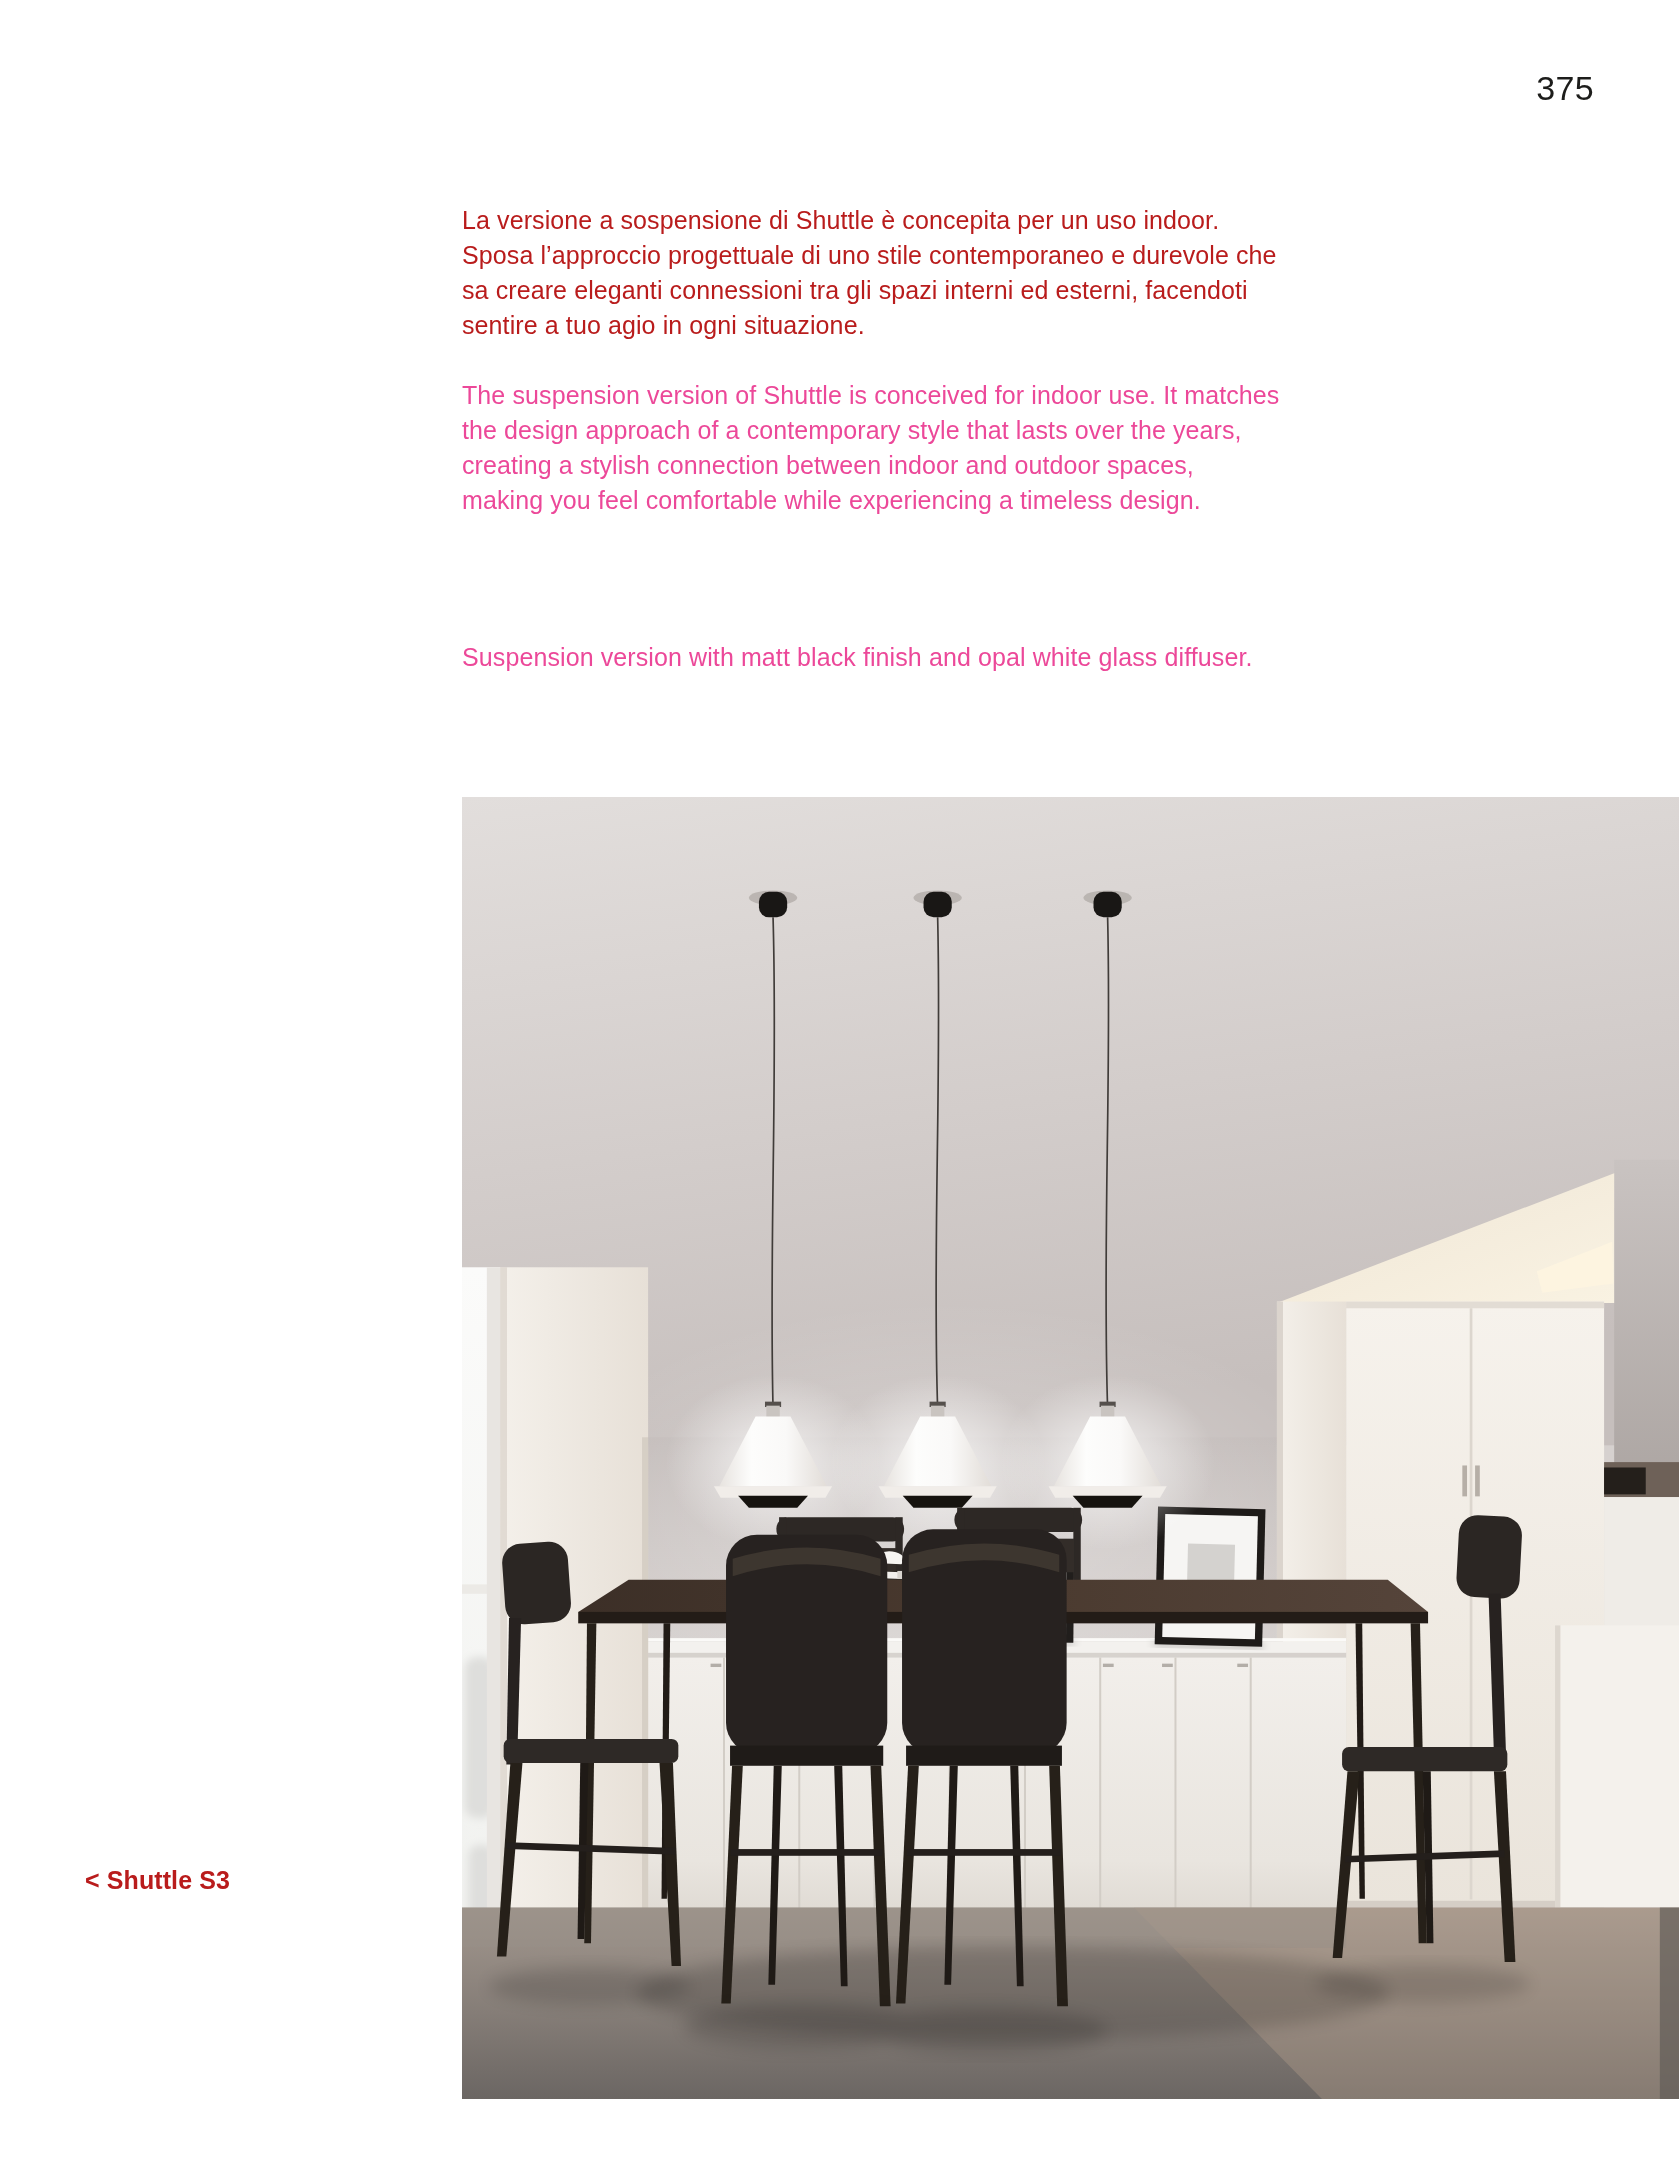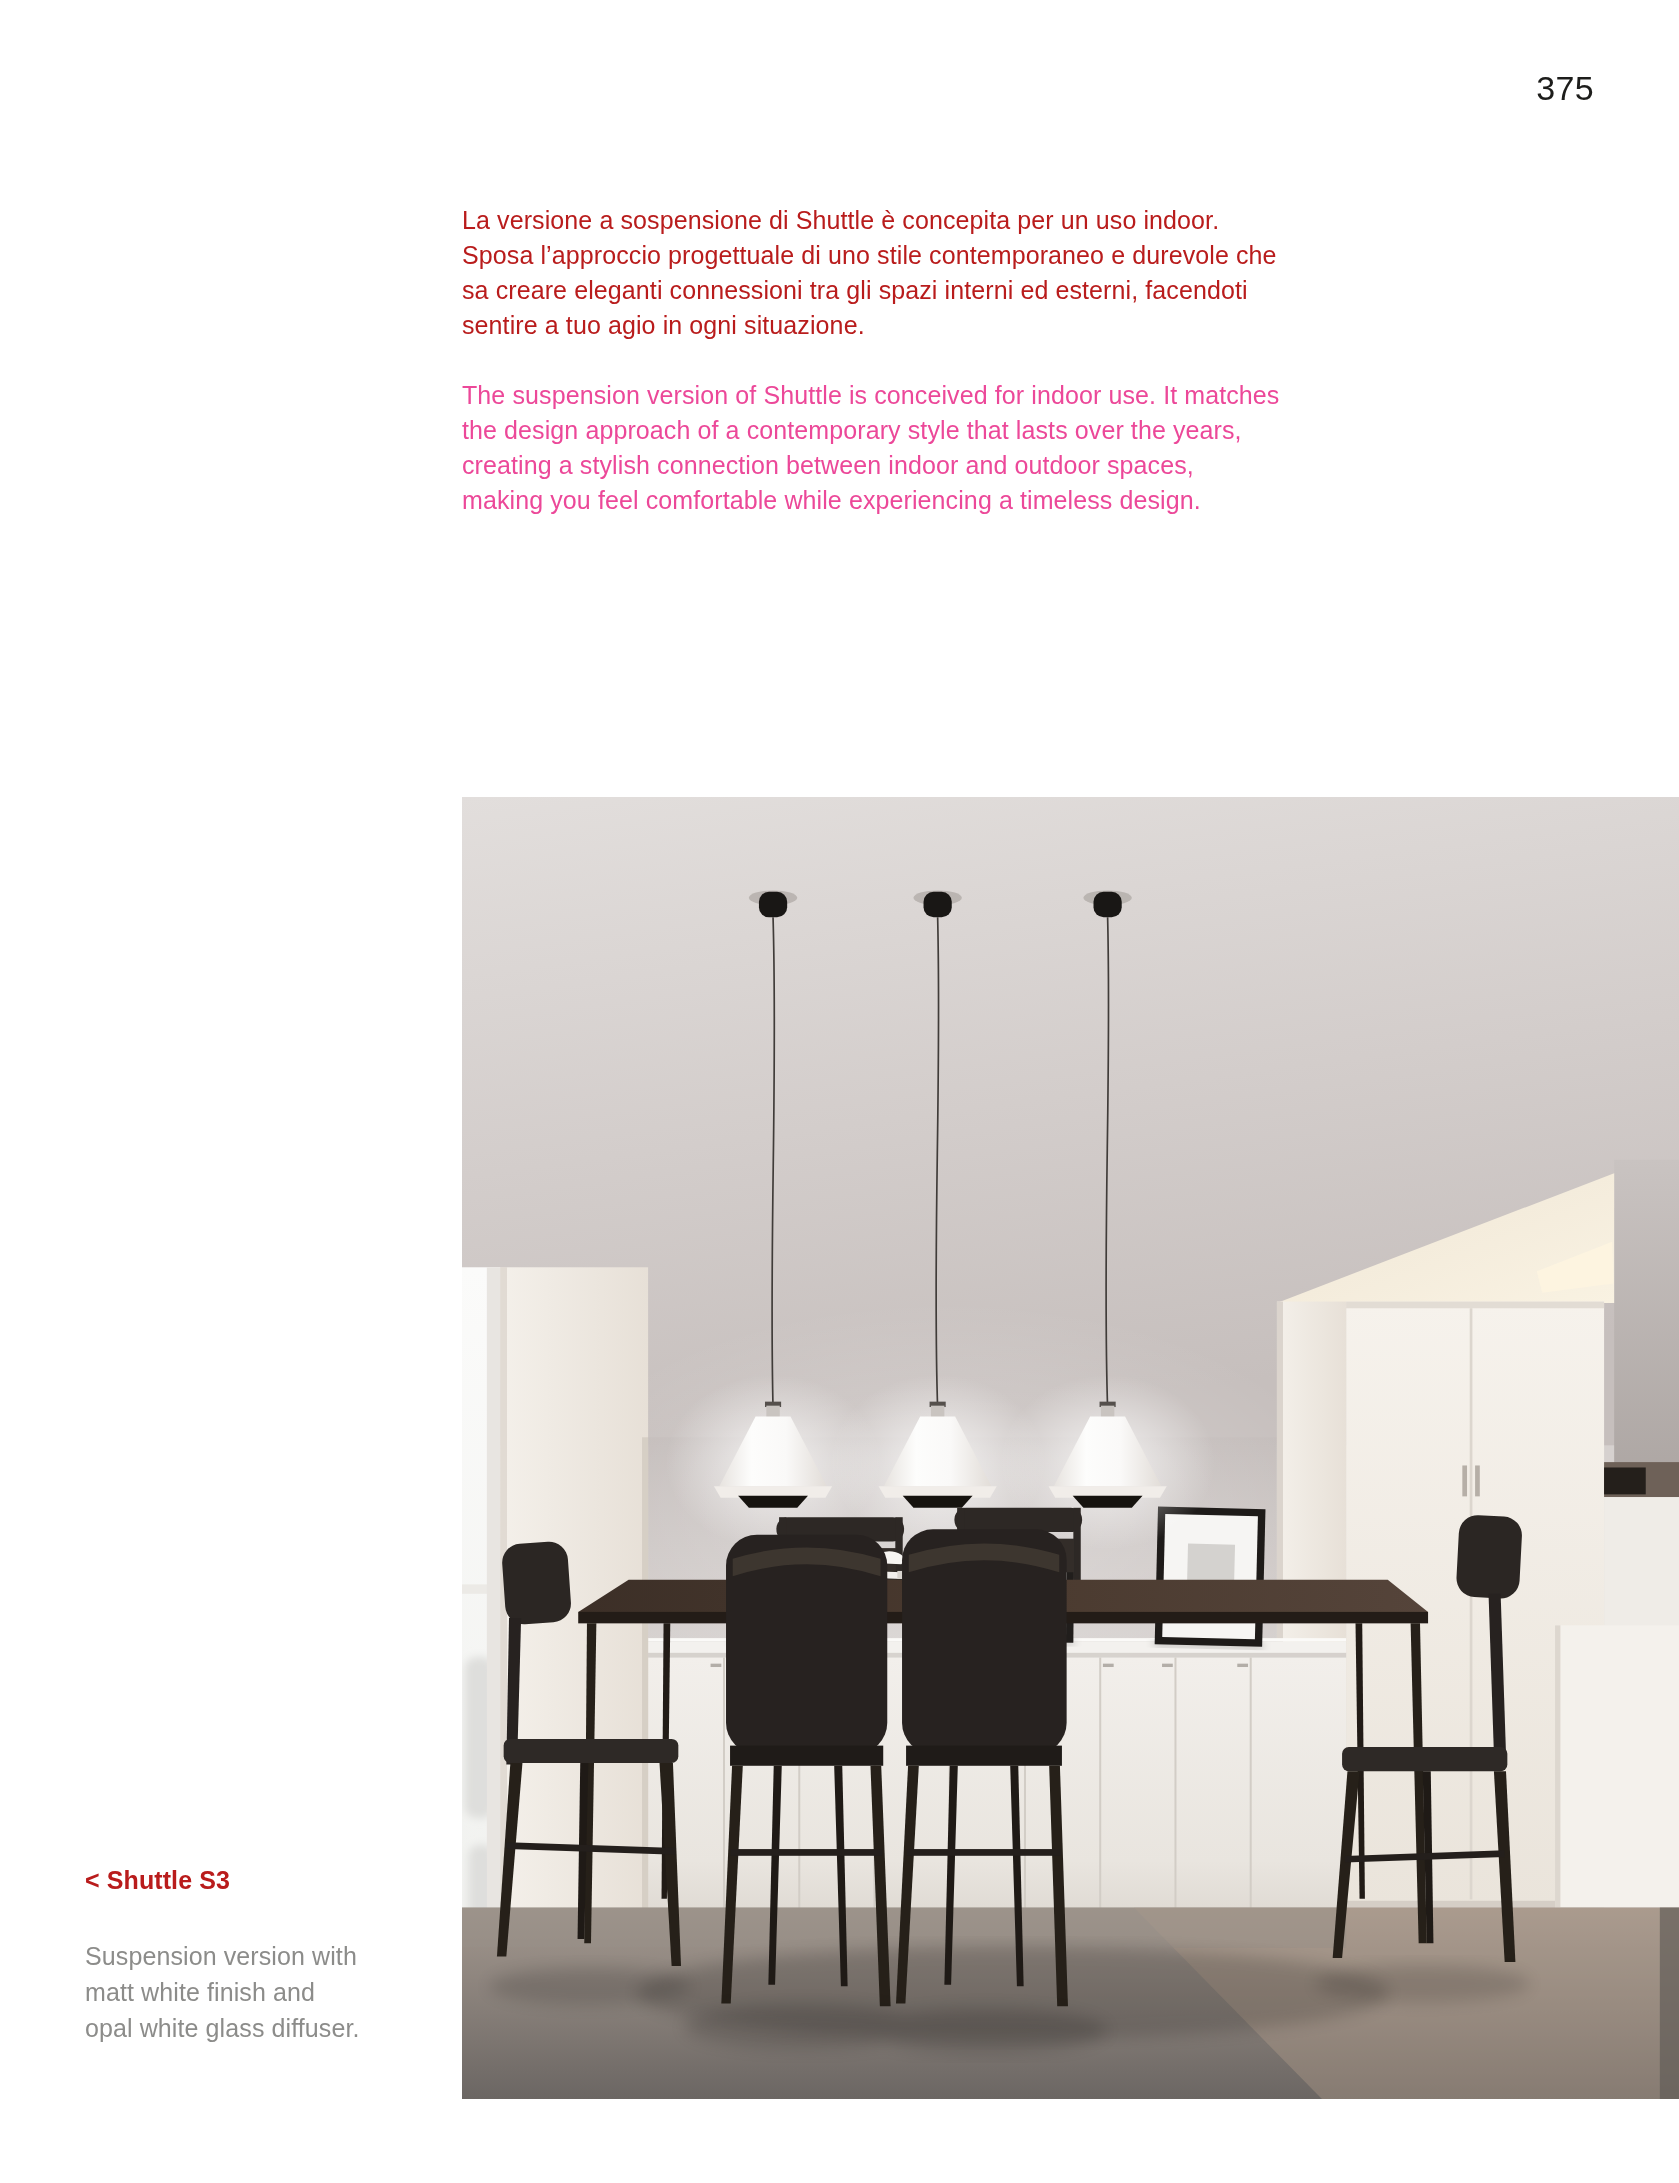--- a/index.html
+++ b/index.html
@@ -36,20 +36,21 @@
 <div id="intro-it" class="abs para black">La versione a sospensione di Shuttle è concepita per un uso indoor.
 Sposa l’approccio progettuale di uno stile contemporaneo e durevole che
 sa creare eleganti connessioni tra gli spazi interni ed esterni, facendoti
 sentire a tuo agio in ogni situazione.</div>
 <div id="intro-en" class="abs para gray">The suspension version of Shuttle is conceived for indoor use. It matches
 the design approach of a contemporary style that lasts over the years,
 creating a stylish connection between indoor and outdoor spaces,
 making you feel comfortable while experiencing a timeless design.</div>
 
 <div id="product-block" class="abs">
+  <div class="gray">Suspension version with matt black finish and opal white glass diffuser.</div>
 </div>
 
 <div id="photo" class="abs" role="img" aria-label="Dining room interior with three Shuttle S3 black pendant lamps with white conical opal glass diffusers hanging over a dark wooden dining table with black chairs; three black-framed prints lean on a white sideboard shelf; windows on the left, white wardrobe wall on the right.">
   <svg viewBox="0 0 1813 1938" preserveAspectRatio="none">
     <defs>
       <linearGradient id="ceilGrad" x1="0" y1="0" x2="0.25" y2="1">
         <stop offset="0" stop-color="#e2dedc"></stop>
           <stop offset="0.55" stop-color="#d3cdcb"></stop>
           <stop offset="1" stop-color="#c6bfbd"></stop>
       </linearGradient>
@@ -306,17 +307,14 @@
       <ellipse cx="510" cy="1830" rx="180" ry="34"></ellipse>
       <ellipse cx="780" cy="1836" rx="180" ry="34"></ellipse>
       <ellipse cx="190" cy="1770" rx="150" ry="28"></ellipse>
       <ellipse cx="1430" cy="1766" rx="160" ry="28"></ellipse>
     </g>
   </svg>
 </div>
 
 <div id="side-caption" class="abs">
   <div class="para black bold">&lt; Shuttle S3</div>
-  <div class="para cgray">Suspension version with
-matt white finish and
-opal white glass diffuser.</div>
 </div>
 
 
 </body></html>

